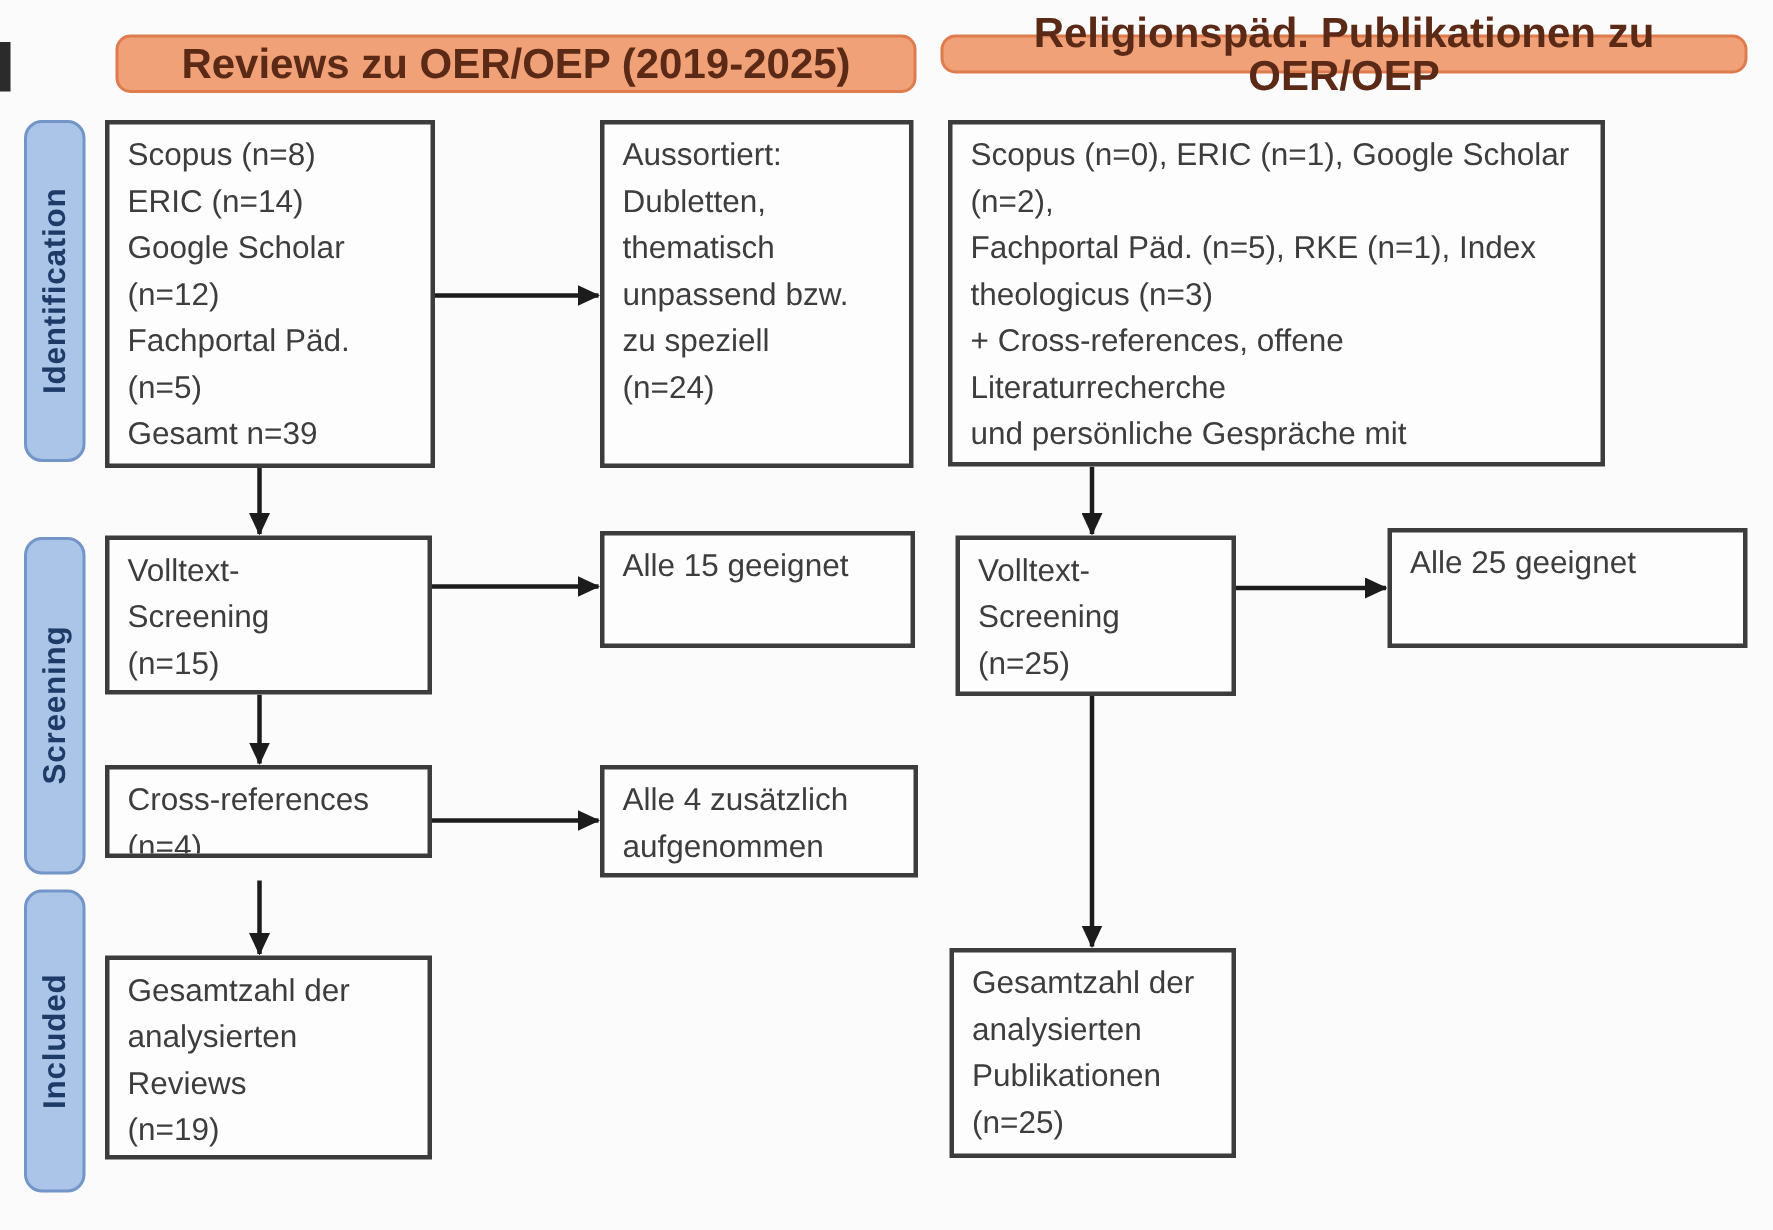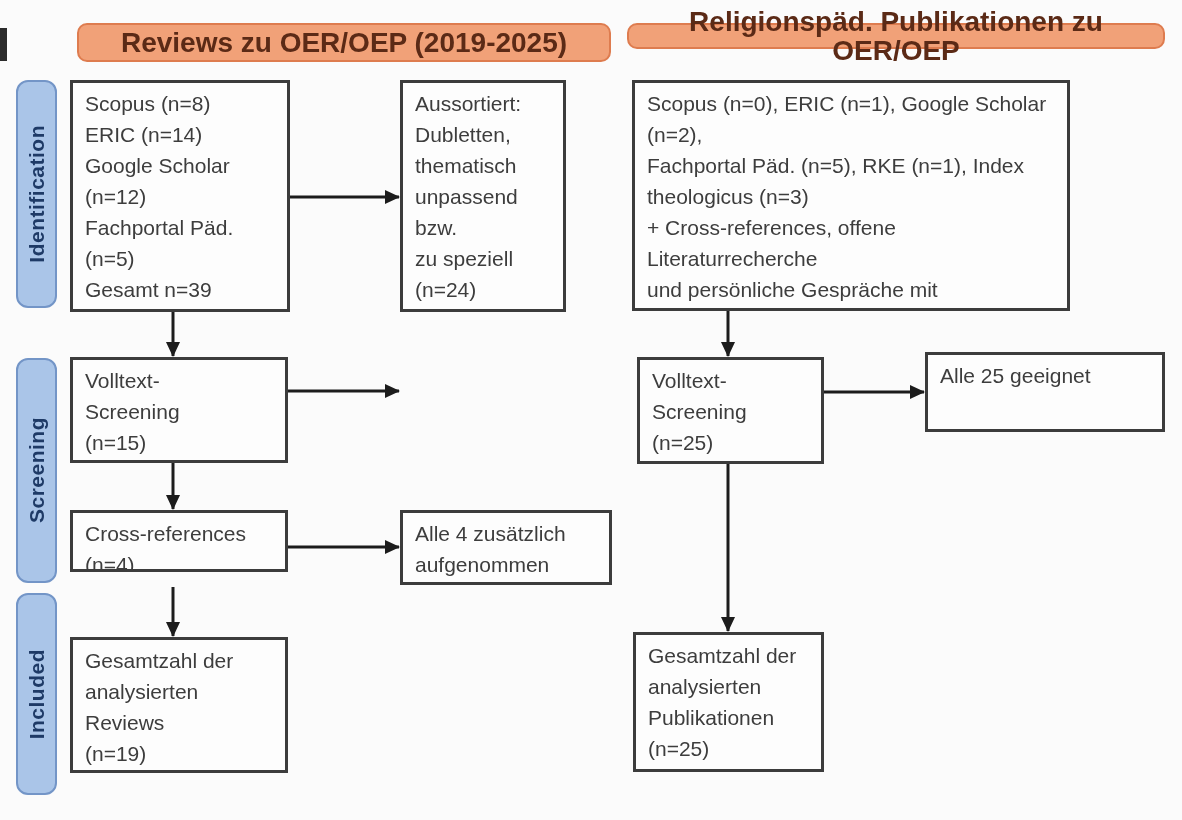--- a/index.html
+++ b/index.html
@@ -80,29 +80,30 @@
     <span>Included</span>
   </div>
 
   <div class="box" style="left:70px;top:80px;width:220px;height:232px;">Scopus (n=8)
 ERIC (n=14)
 Google Scholar
 (n=12)
 Fachportal Päd.
 (n=5)
 Gesamt n=39</div>
-  <div class="box" style="left:400px;top:80px;width:166px;height:232px;">Aussortiert:
+  <div class="box" style="left:400px;top:80px;width:209px;height:232px;">Aussortiert:
 Dubletten,
 thematisch
 unpassend bzw.
 zu speziell
 (n=24)</div>
   <div class="box" style="left:70px;top:357px;width:218px;height:106px;">Volltext-
 Screening
 (n=15)</div>
+  <div class="box" style="left:400px;top:354px;width:210px;height:78px;">Alle 15 geeignet</div>
   <div class="box" style="left:70px;top:510px;width:218px;height:62px;">Cross-references
 (n=4)</div>
   <div class="box" style="left:400px;top:510px;width:212px;height:75px;">Alle 4 zusätzlich
 aufgenommen</div>
   <div class="box" style="left:70px;top:637px;width:218px;height:136px;">Gesamtzahl der
 analysierten
 Reviews
 (n=19)</div>
 
   <div class="box" style="left:632px;top:80px;width:438px;height:231px;">Scopus (n=0), ERIC (n=1), Google Scholar (n=2),

